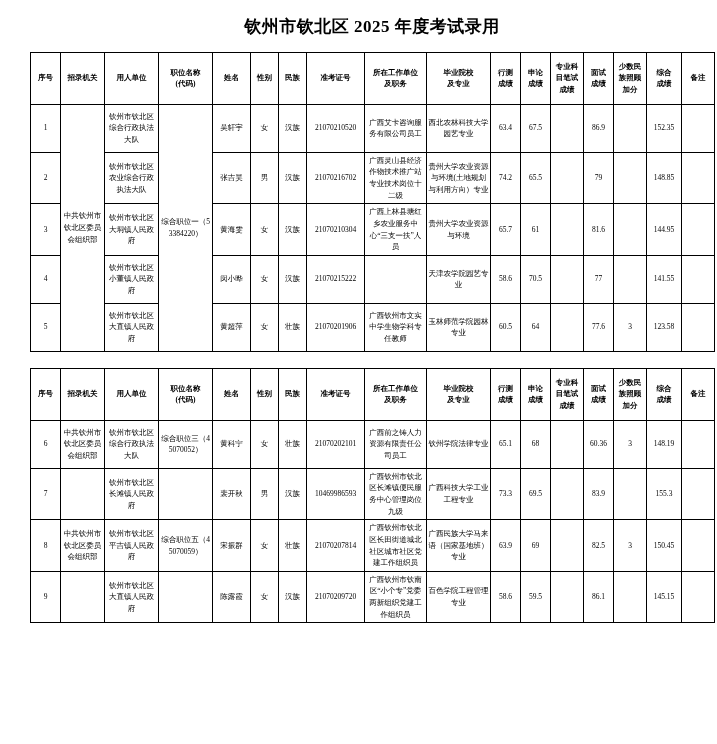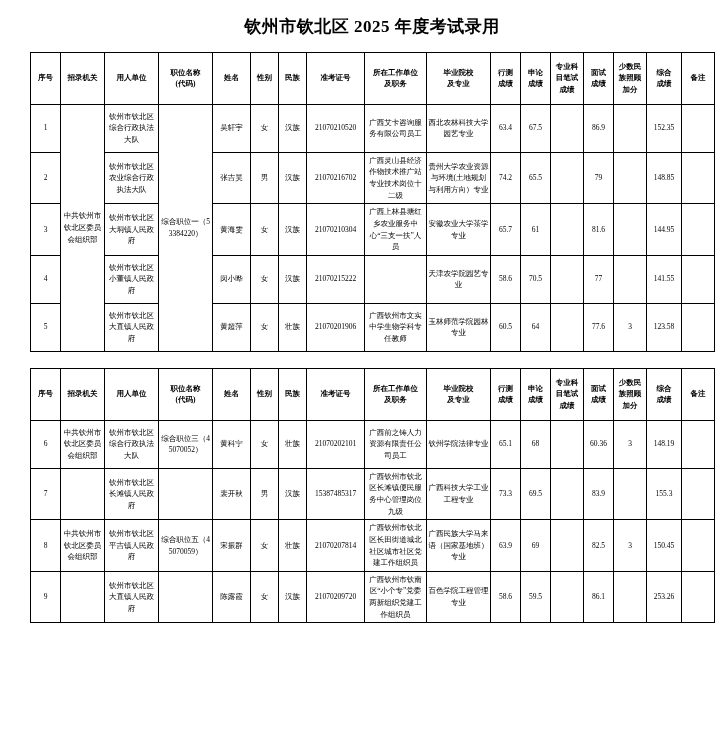--- a/index.html
+++ b/index.html
@@ -153,21 +153,21 @@
           <td></td>
         </tr>
         <tr>
           <td>3</td>
           <td>钦州市钦北区大垌镇人民政府</td>
           <td>黄海雯</td>
           <td>女</td>
           <td>汉族</td>
           <td>21070210304</td>
           <td>广西上林县塘红乡农业服务中心“三支一扶”人员</td>
-          <td>安徽农业大学茶学专业</td>
+          <td>贵州大学农业资源与环境</td>
           <td>65.7</td>
           <td>61</td>
           <td></td>
           <td>81.6</td>
           <td></td>
           <td>144.95</td>
           <td></td>
         </tr>
         <tr>
           <td>4</td>
@@ -278,21 +278,21 @@
           <td></td>
         </tr>
         <tr>
           <td>7</td>
           <td></td>
           <td>钦州市钦北区长滩镇人民政府</td>
           <td></td>
           <td>裴开秋</td>
           <td>男</td>
           <td>汉族</td>
-          <td>15387485317</td>
+          <td>10469986593</td>
           <td>广西钦州市钦北区长滩镇便民服务中心管理岗位九级</td>
           <td>广西科技大学工业工程专业</td>
           <td>73.3</td>
           <td>69.5</td>
           <td></td>
           <td>83.9</td>
           <td></td>
           <td>155.3</td>
           <td></td>
         </tr>
@@ -324,18 +324,18 @@
           <td>女</td>
           <td>汉族</td>
           <td>21070209720</td>
           <td>广西钦州市钦南区“小个专”党委两新组织党建工作组织员</td>
           <td>百色学院工程管理专业</td>
           <td>58.6</td>
           <td>59.5</td>
           <td></td>
           <td>86.1</td>
           <td></td>
-          <td>253.26</td>
+          <td>145.15</td>
           <td></td>
         </tr>
       </tbody>
     </table>
 </div>
 
 </body></html>

